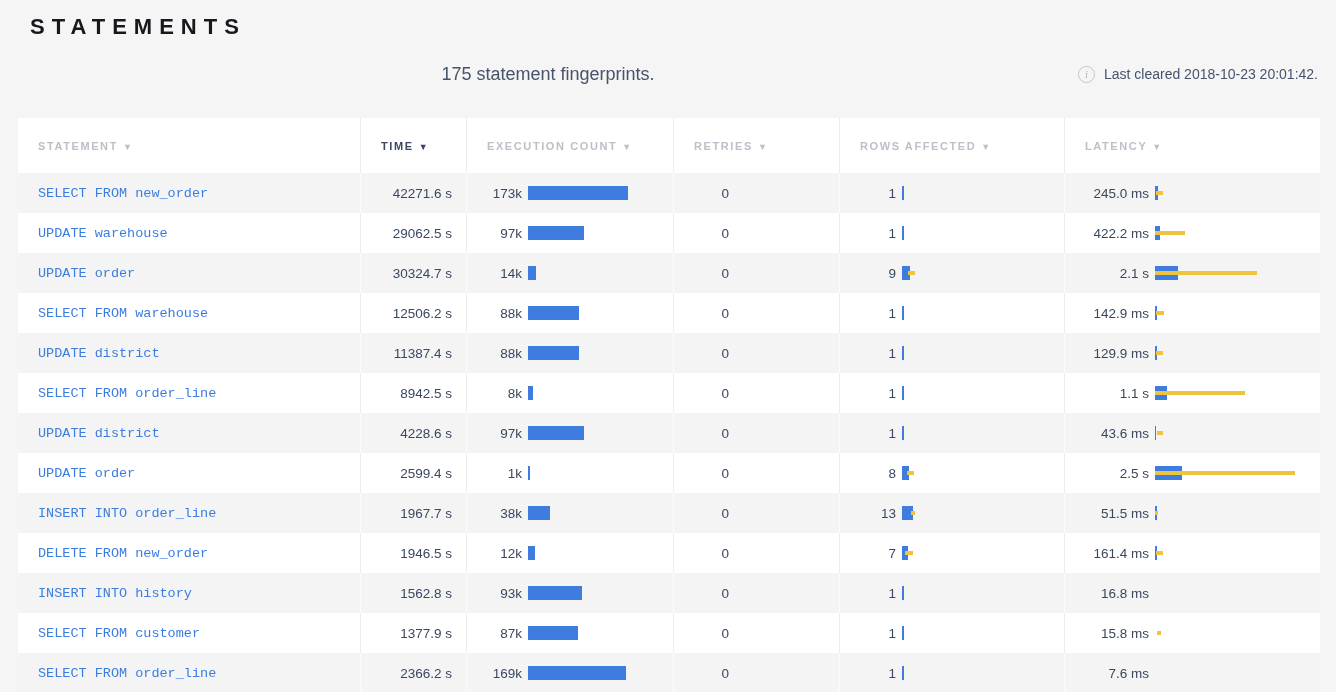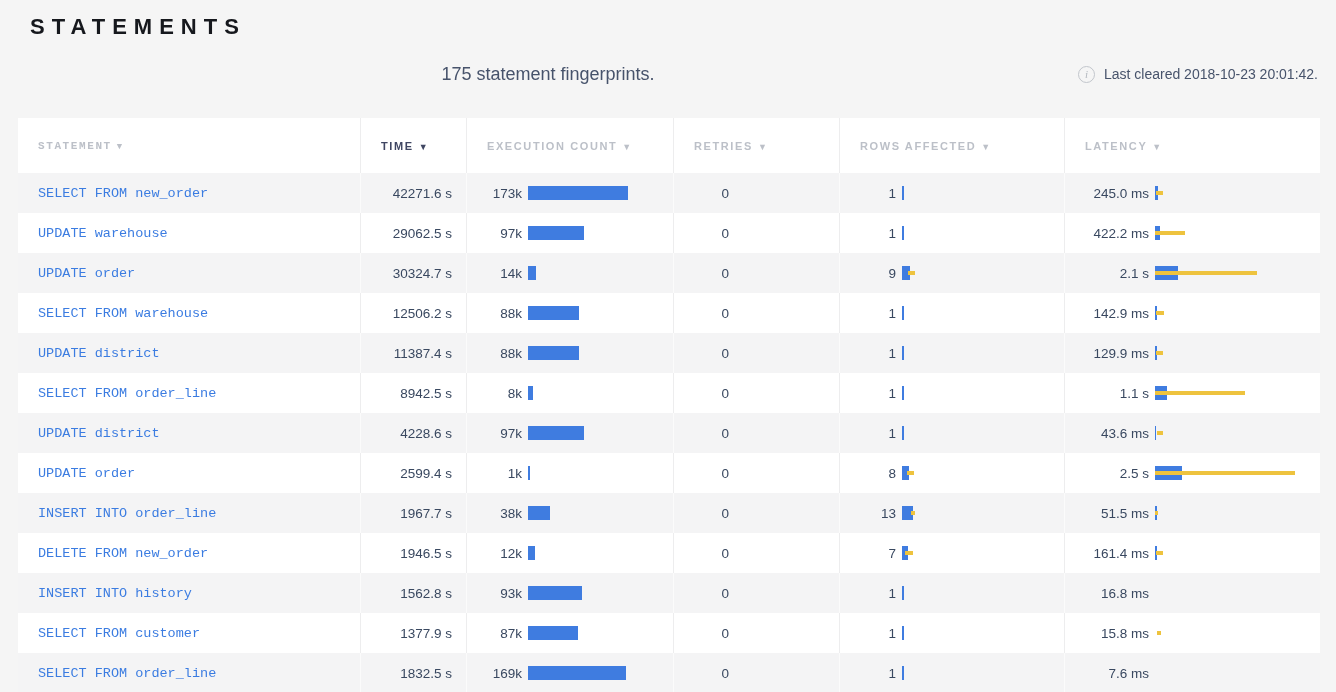--- a/index.html
+++ b/index.html
@@ -65,21 +65,21 @@
     border-collapse:separate; border-spacing:0;
     background:#fff;
   }
   thead th {
     height:55px; background:#fff;
     font-size:11px; font-weight:700; letter-spacing:1.6px;
     color:#bcc0c8; text-align:left; padding-left:20px;
     border-left:1px solid #ededee;
     cursor:pointer; white-space:nowrap;
   }
-  thead th:first-child { border-left:none;font-family:Liberation Mono, monospace; }
+  thead th:first-child { border-left:none; }
   thead th.sorted { color:#3f4662; }
   thead th .sort-arrow { font-size:9px; margin-left:5px; }
   tbody td {
     height:40px; border-left:1px solid #ededee;
     font-size:13.5px; color:#3e4a63; white-space:nowrap;
     padding:0;
   }
   tbody td:first-child { border-left:none; }
   tbody tr.odd td { background:#f4f4f5; border-left-color:#fbfbfb; }
   tbody tr.even td { background:#ffffff; }
@@ -557,21 +557,21 @@
               <div class="barcell">
                 <span class="bar-label" style="width: 84px;">15.8 ms</span>
                 <span class="bar-area">
                   <span class="bar-yellow" style="left: 2px; width: 4px;"></span>
                 </span>
               </div>
             </td>
           </tr>
           <tr class="odd">
             <td class="c-stmt"><a>SELECT FROM order_line</a></td>
-            <td class="c-time">1832.5 s</td>
+            <td class="c-time">2366.2 s</td>
             <td class="c-exec">
               <div class="barcell">
                 <span class="bar-label" style="width: 55px;">169k</span>
                 <span class="bar-area">
                   <span class="bar-blue" style="width: 98px;"></span>
                 </span>
               </div>
             </td>
             <td class="c-retries">
               <div class="barcell">

